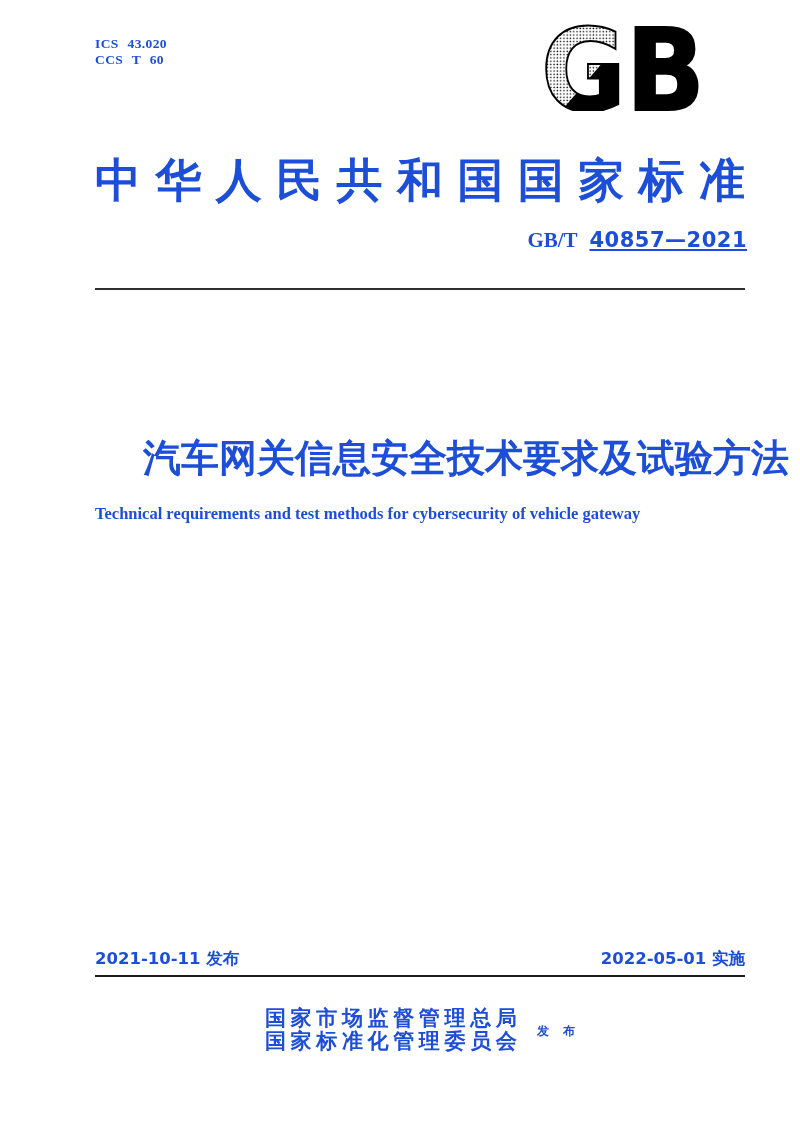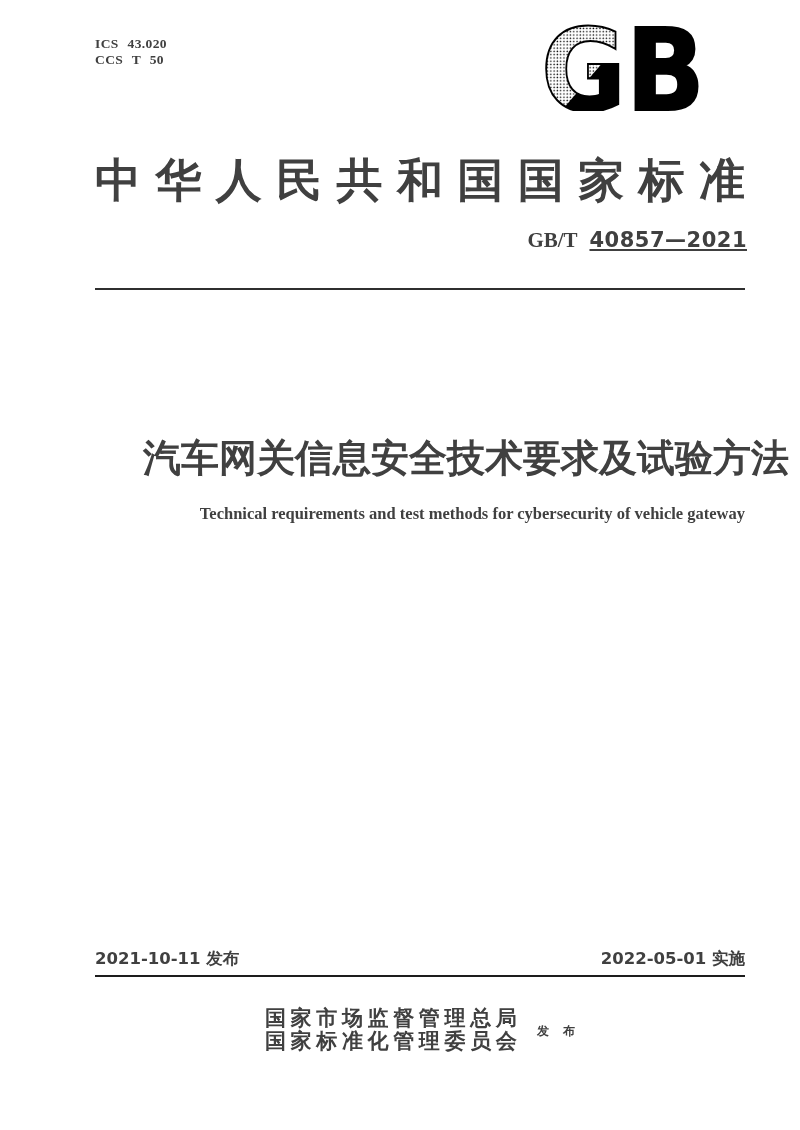--- a/index.html
+++ b/index.html
@@ -1,21 +1,21 @@
 <!DOCTYPE html>
 <html><head>
 <meta charset="utf-8">
 <style>
   html, body { margin: 0; padding: 0; background: #ffffff; }
   .page {
     position: relative;
     width: 800px;
     height: 1130px;
     background: #ffffff;
-    color: #404040;
+    color: #1d4ed8;
     overflow: hidden;
     font-family: "Liberation Serif", serif;
   }
 
   
   .ics-block {
     position: absolute;
     left: 95px;
     top: 36px;
     font-family: "Liberation Serif", serif;
@@ -89,21 +89,21 @@
     white-space: nowrap;
     margin-left: 46px;
   }
 
   
   .en-title {
     position: absolute;
     left: 95px;
     top: 503px;
     width: 650px;
-    text-align: right;
+    text-align: left;
     font-family: "Liberation Serif", serif;
     font-weight: bold;
     font-size: 16.5px;
     line-height: 1.3;
     white-space: nowrap;
   }
 
   
   .date-row {
     position: absolute;
@@ -146,21 +146,21 @@
     padding-top: 4px;
   }
 </style>
 </head>
 <body>
 
 <div class="page">
 
   <div class="ics-block">
     <div>ICS 43.020</div>
-    <div>CCS T 50</div>
+    <div>CCS T 60</div>
   </div>
 
   <div class="gb-logo">
     <svg viewBox="0 0 156 85" xmlns="http://www.w3.org/2000/svg">
       <defs>
         <pattern id="gbdots" width="3.2" height="3.2" patternUnits="userSpaceOnUse">
           <rect width="3.2" height="3.2" fill="#ffffff"></rect>
           <circle cx="1.1" cy="1.1" r="0.75" fill="#000000"></circle>
         </pattern>
         <clipPath id="gbsolid">

